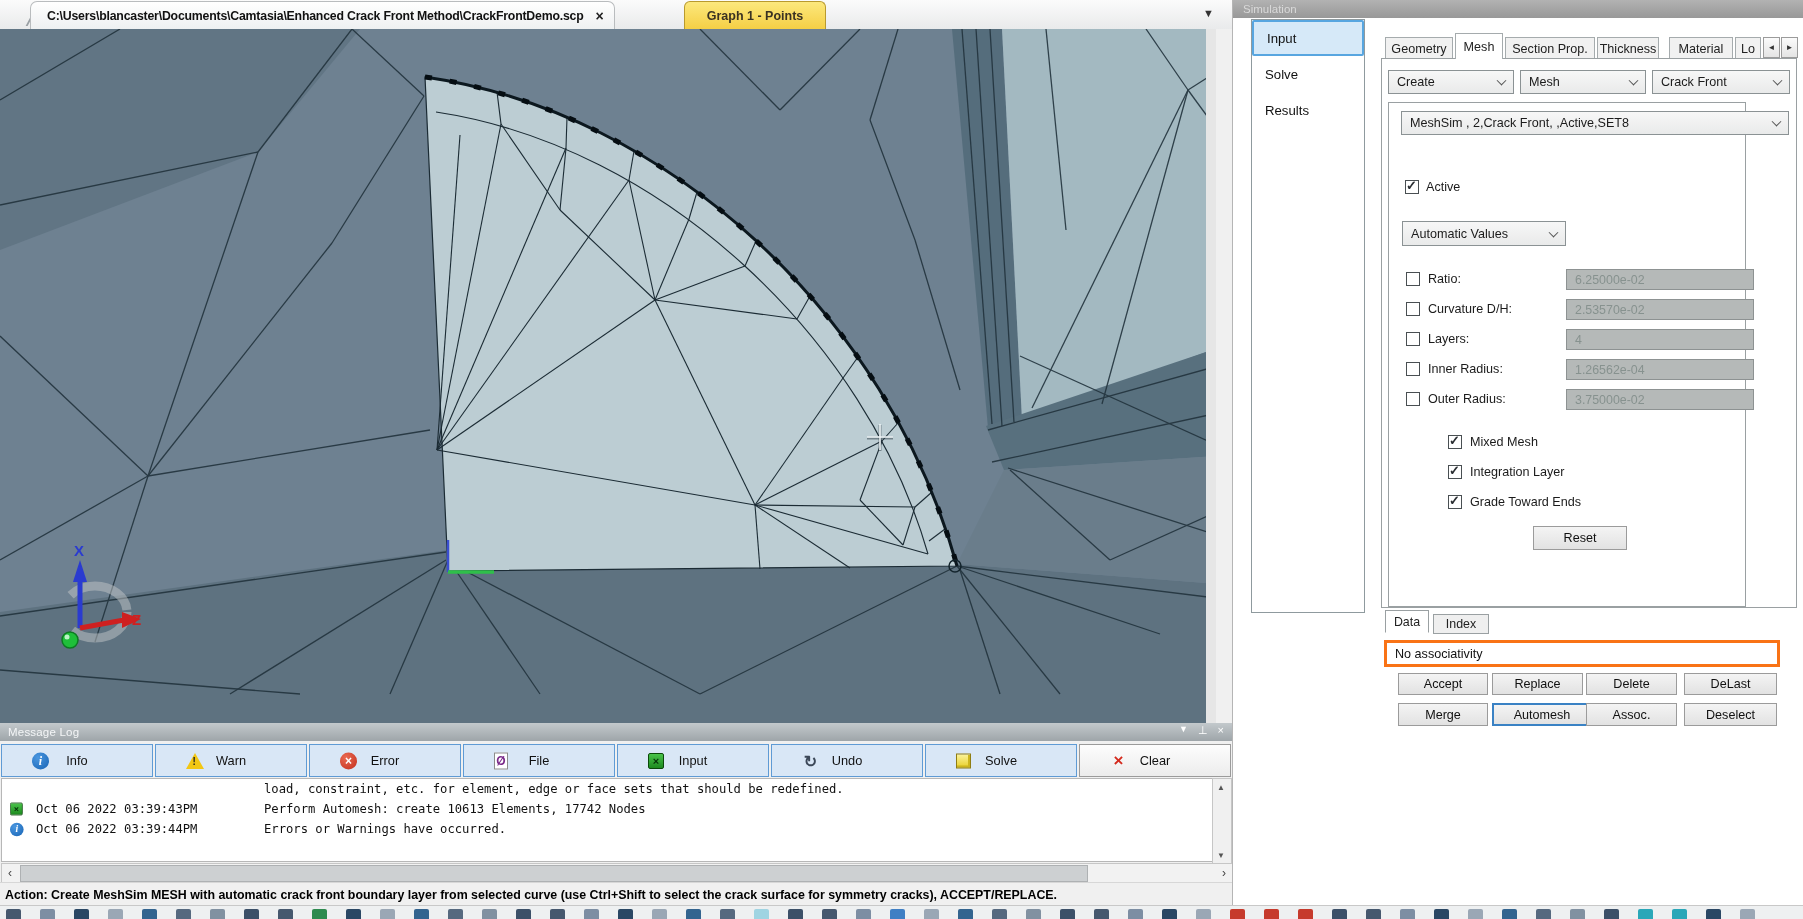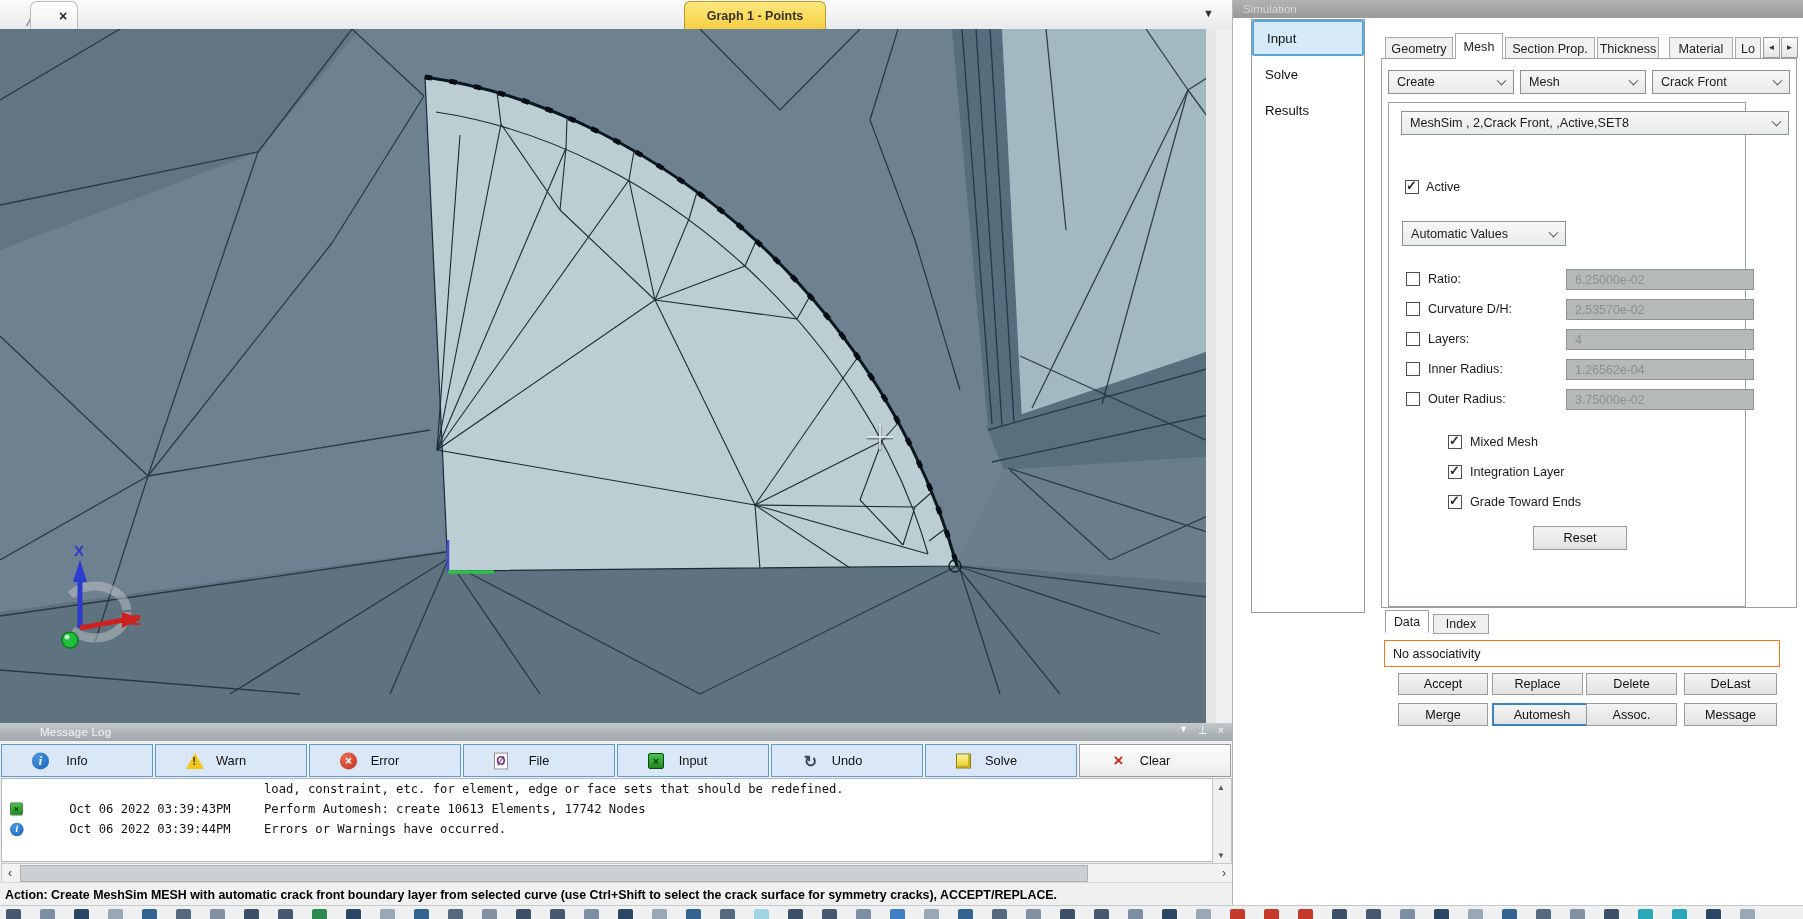--- a/index.html
+++ b/index.html
@@ -13,41 +13,41 @@
   .file-tab .close{margin-left:12px;font-size:14px;font-weight:700;color:#222;cursor:default;line-height:1;}
   .graph-tab{position:absolute;left:684px;top:1px;width:140px;height:27px;display:flex;align-items:center;justify-content:center;background:linear-gradient(#fce87d,#f5cf45);border:1px solid #b99a2e;border-bottom:none;border-radius:6px 6px 0 0;font-size:12.5px;font-weight:700;color:#3a3222;}
   .tabbar-drop{position:absolute;left:1203px;top:7px;font-size:11px;color:#333;}
 
   
   .viewport{position:absolute;left:0;top:29px;width:1232px;height:694px;background:#6e8191;}
 
   
   .msglog{position:absolute;left:0;top:723px;width:1232px;height:159px;background:#f0f0f0;}
   .msglog-header{position:absolute;left:0;top:0;width:1232px;height:18px;background:linear-gradient(#c3c9cc,#9ea5a9);display:flex;align-items:center;}
-  .msglog-title{font-size:11.5px;color:#f4f6f7;padding-left:8px;letter-spacing:.2px;margin-left:32px;}
+  .msglog-title{font-size:11.5px;color:#f4f6f7;padding-left:8px;letter-spacing:.2px;}
   .msglog-hicons{position:absolute;right:8px;top:1px;display:flex;gap:10px;color:#fff;font-size:11px;}
   .msglog-hicons span{cursor:default;}
   .logbtn-row{position:absolute;left:1px;top:21px;width:1230px;height:33px;display:flex;gap:2px;}
   .logbtn{position:relative;flex:1;background:#d9e7f6;border:1px solid #5f9bd5;display:flex;align-items:center;justify-content:center;font-size:12.8px;color:#111;}
   .logbtn.plain{background:linear-gradient(#fdfdfd,#ececec);border:1px solid #9b9b9b;}
   .logbtn .lic{position:absolute;left:30px;top:50%;transform:translateY(-50%);}
 
   .icn{display:inline-flex;align-items:center;justify-content:center;box-sizing:border-box;}
   .icn-info{width:17px;height:17px;border-radius:50%;background:radial-gradient(circle at 35% 30%,#4a97e0,#1763b4);color:#fff;font-size:12px;font-weight:700;font-family:"Liberation Serif",serif;font-style:italic;}
   .icn-warn{width:0;height:0;border-left:9px solid transparent;border-right:9px solid transparent;border-bottom:16px solid #f2c714;position:relative;}
   .icn-warn i{position:absolute;left:-2.5px;top:3px;font-style:normal;font-size:10px;font-weight:700;color:#222;}
   .icn-error{width:17px;height:17px;border-radius:50%;background:radial-gradient(circle at 35% 30%,#ea6a52,#c22f1d);color:#fff;font-size:12px;font-weight:700;}
   .icn-file{width:14px;height:17px;background:#fff;border:1px solid #8b8b8b;color:#7a2a8a;font-size:12px;font-weight:700;}
   .icn-input{width:16px;height:16px;background:linear-gradient(#49c34a,#1d8a1f);border:1px solid #0a4a0a;border-radius:2px;color:#06330a;font-size:11px;font-weight:700;}
   .icn-undo{width:17px;height:17px;color:#3c4858;font-size:16px;font-weight:700;}
   .icn-solve{width:15px;height:15px;background:linear-gradient(#fbf39a,#e8cf2a);border:1px solid #8f7d12;box-shadow:inset -2px -2px 0 #cdb51d;color:#6b5c09;font-size:9px;}
   .icn-clear{width:17px;height:17px;color:#d42a1d;font-size:17px;font-weight:700;}
 
   .logarea{position:absolute;left:1px;top:55px;width:1212px;height:82px;background:#fff;border:1px solid #b7b7b7;overflow:hidden;}
-  .logrow{position:relative;height:20px;display:flex;align-items:center;font-family:"DejaVu Sans Mono",monospace;font-size:12.2px;color:#111;text-align:center;}
+  .logrow{position:relative;height:20px;display:flex;align-items:center;font-family:"DejaVu Sans Mono",monospace;font-size:12.2px;color:#111;}
   .logrow .lic2{width:18px;margin-left:8px;display:flex;}
   .logrow .ts{width:228px;margin-left:8px;white-space:pre;}
   .logrow .msg{white-space:pre;}
   .icn-input.small,.icn-info.small{transform:scale(.8);transform-origin:left center;}
 
   .vscroll{position:absolute;right:0px;top:55px;width:18px;height:84px;background:#f0f0f0;border:1px solid #c6c6c6;}
   .vscroll .sb{position:absolute;left:0;width:16px;height:16px;display:flex;align-items:center;justify-content:center;font-size:8px;color:#555;background:#f0f0f0;}
   .vscroll .sb.up{top:0;}
   .vscroll .sb.down{bottom:0;}
   .hscroll{position:absolute;left:1px;top:140px;width:1230px;height:19px;background:#f2f2f2;border:1px solid #c6c6c6;}
@@ -89,30 +89,31 @@
 
   .dfield{position:absolute;background:#b5b9b8;border:1px solid #8d9292;color:#87928f;font-size:12.4px;display:flex;align-items:center;padding-left:8px;box-sizing:border-box;}
 
   .wbtn{position:absolute;background:linear-gradient(#f4f4f4,#e2e2e2);border:1px solid #9b9b9b;font-size:12.6px;color:#111;display:flex;align-items:center;justify-content:center;box-sizing:border-box;}
   .wbtn.focus{border:2px solid #3a82c4;}
 
   .minitab{position:absolute;display:flex;align-items:center;justify-content:center;font-size:12.4px;color:#222;border:1px solid #9aa0a2;box-sizing:border-box;}
   .minitab.active{background:#fff;border-bottom:1px solid #fff;z-index:2;}
   .minitab.inactive{background:#efefef;top:614px;height:20px;}
 
-  .assocfield{position:absolute;background:#fff;border:1px solid #f97316;font-size:12.6px;color:#111;display:flex;align-items:center;padding-left:8px;box-sizing:border-box;}
+  .assocfield{position:absolute;background:#fff;border:3px solid #f97316;font-size:12.6px;color:#111;display:flex;align-items:center;padding-left:8px;box-sizing:border-box;}
 </style>
 </head>
 <body>
 
 <div class="app">
 
   <div class="tabbar">
     <span class="corner-slash"></span>
     <div class="file-tab">
+      <span class="path">C:\Users\blancaster\Documents\Camtasia\Enhanced Crack Front Method\CrackFrontDemo.scp</span>
       <span class="close">×</span>
     </div>
     <div class="graph-tab">
       <span>Graph 1 - Points</span>
     </div>
     <span class="tabbar-drop">▼</span>
   </div>
 
   <div class="viewport">
     <svg width="1232" height="694" viewBox="0 29 1232 694">
@@ -513,17 +514,17 @@
     <div class="wbtn" style="left:165px;top:703px;width:90px;height:23px;justify-content:center;">
         <span>Merge</span>
       </div>
     <div class="wbtn focus" style="left:259px;top:703px;width:100px;height:23px;">
         <span>Automesh</span>
       </div>
     <div class="wbtn" style="left:353px;top:703px;width:91px;height:23px;">
         <span>Assoc.</span>
       </div>
     <div class="wbtn" style="left:451px;top:703px;width:93px;height:23px;">
-        <span>Message</span>
+        <span>Deselect</span>
       </div>
   </div>
 
 </div>
 
 </body></html>

